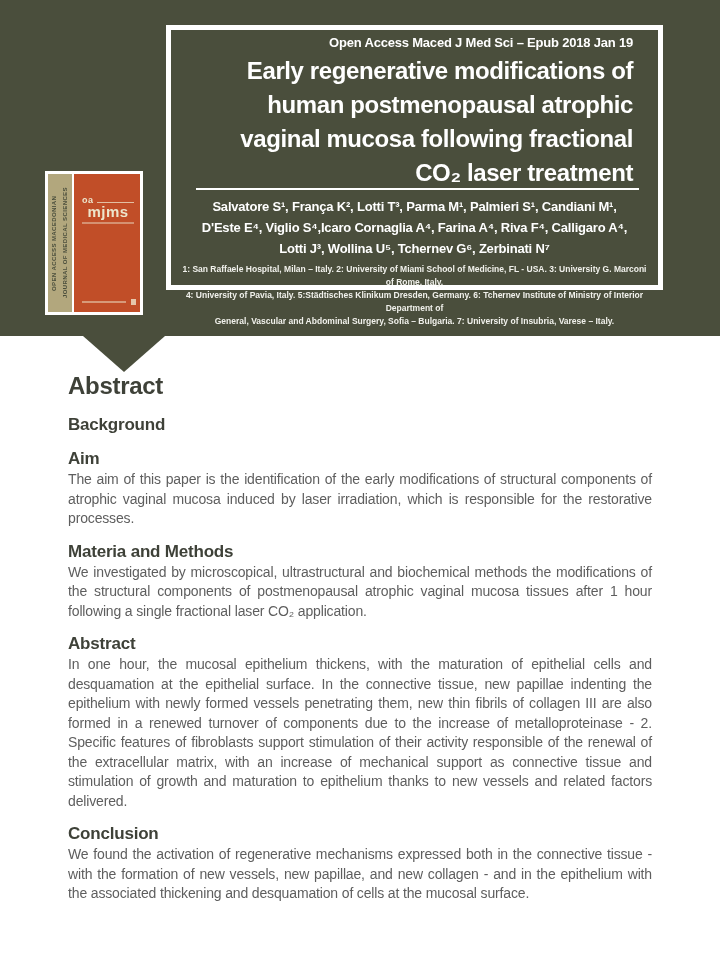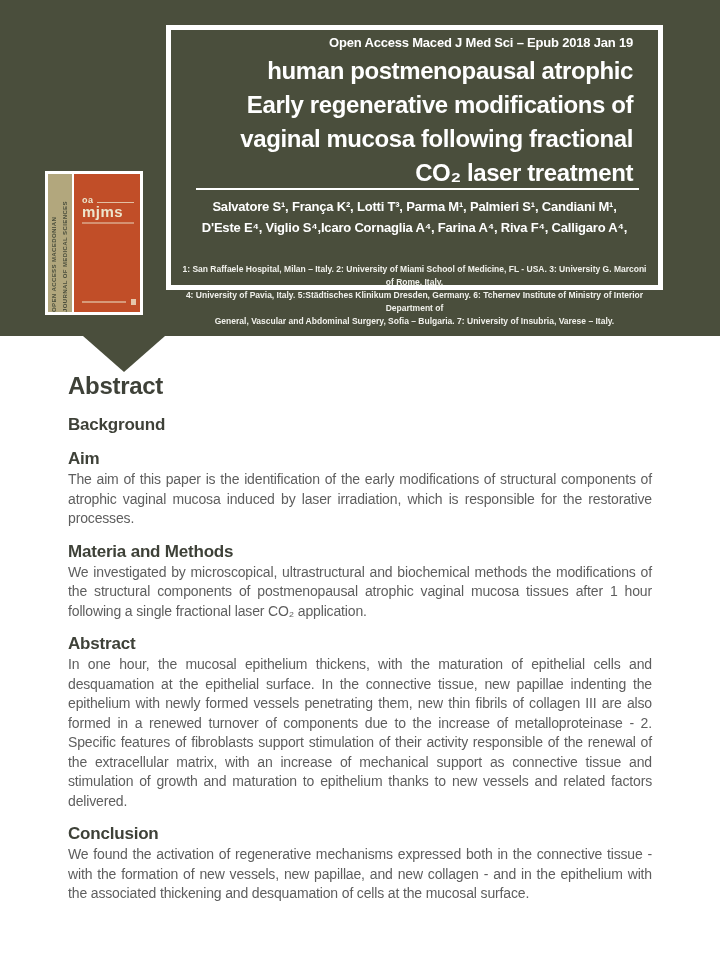--- a/index.html
+++ b/index.html
@@ -20,21 +20,21 @@
     font-size:13px;font-weight:bold;letter-spacing:-0.2px;}
   .art-title{position:absolute;top:24px;left:10px;right:25px;text-align:right;
     font-size:24px;font-weight:bold;line-height:34px;letter-spacing:-0.4px;}
   .sep{position:absolute;top:158px;left:25px;right:19px;height:2px;background:#ffffff;}
   .authors{position:absolute;top:166px;left:14px;right:14px;text-align:center;
     font-size:13px;font-weight:bold;line-height:21px;letter-spacing:-0.2px;}
   .affils{position:absolute;top:233px;left:8px;right:8px;text-align:center;
     font-size:8.5px;font-weight:bold;line-height:13px;color:#f1f1ec;}
   
   .cover{position:absolute;left:45px;top:171px;width:98px;height:144px;background:#ffffff;
-    box-sizing:border-box;padding:3px;display:flex;}
+    box-sizing:border-box;padding:3px;display:flex;text-align:center;}
   .spine{width:26px;background:#b2a77d;display:flex;justify-content:center;
     border-right:2px solid #ffffff;box-sizing:border-box;}
   .spine .vtxt{writing-mode:vertical-rl;transform:rotate(180deg);
     font-size:6px;font-weight:bold;color:#4a4e3c;letter-spacing:0.4px;
     line-height:11px;white-space:nowrap;overflow:hidden;}
   .front{flex:1;background:#c14e28;position:relative;}
   .oam{position:absolute;top:22px;left:8px;right:6px;color:#ede5cc;}
   .oam .oa-row{display:flex;align-items:flex-end;}
   .oam .oa{font-size:9px;font-weight:bold;line-height:8px;letter-spacing:0.5px;}
   .oam .oa-line{flex:1;height:1px;background:#ede5cc;opacity:.75;margin-left:3px;margin-bottom:1px;}
@@ -58,29 +58,30 @@
 <body>
 
 <div class="band"></div>
 <div class="notch">
   <div class="notch-tri"></div>
 </div>
 
 <div class="title-box">
   <div class="epub">Open Access Maced J Med Sci – Epub 2018 Jan 19</div>
   <div class="art-title">
+    <div>Early regenerative modifications of</div>
     <div>human postmenopausal atrophic</div>
-    <div>Early regenerative modifications of</div>
     <div>vaginal mucosa following fractional</div>
     <div>CO₂ laser treatment</div>
   </div>
   <div class="sep"></div>
   <div class="authors">
     <div>Salvatore S¹, França K², Lotti T³, Parma M¹, Palmieri S¹, Candiani M¹,</div>
     <div>D'Este E⁴, Viglio S⁴,Icaro Cornaglia A⁴, Farina A⁴, Riva F⁴, Calligaro A⁴,</div>
+    <div>Lotti J³, Wollina U⁵, Tchernev G⁶, Zerbinati N⁷</div>
   </div>
   <div class="affils">
     <div>1: San Raffaele Hospital, Milan – Italy. 2: University of Miami School of Medicine, FL - USA. 3: University G. Marconi of Rome, Italy.</div>
     <div>4: University of Pavia, Italy. 5:Städtisches Klinikum Dresden, Germany. 6: Tchernev Institute of Ministry of Interior Department of</div>
     <div>General, Vascular and Abdominal Surgery, Sofia – Bulgaria. 7: University of Insubria, Varese – Italy.</div>
   </div>
 </div>
 
 <div class="cover">
   <div class="spine">

